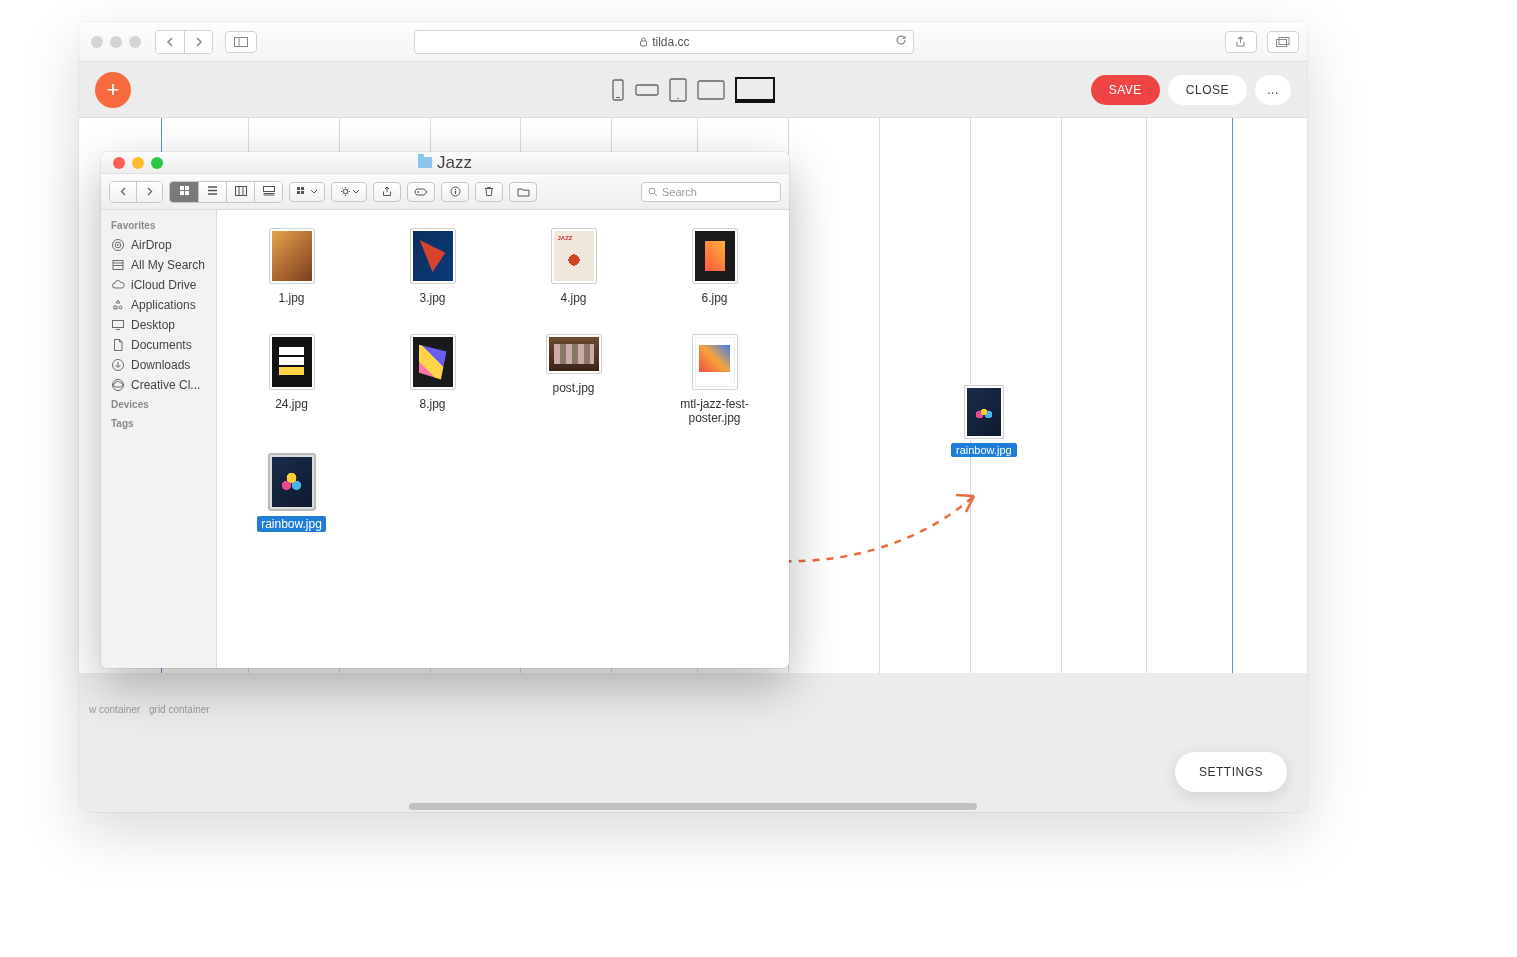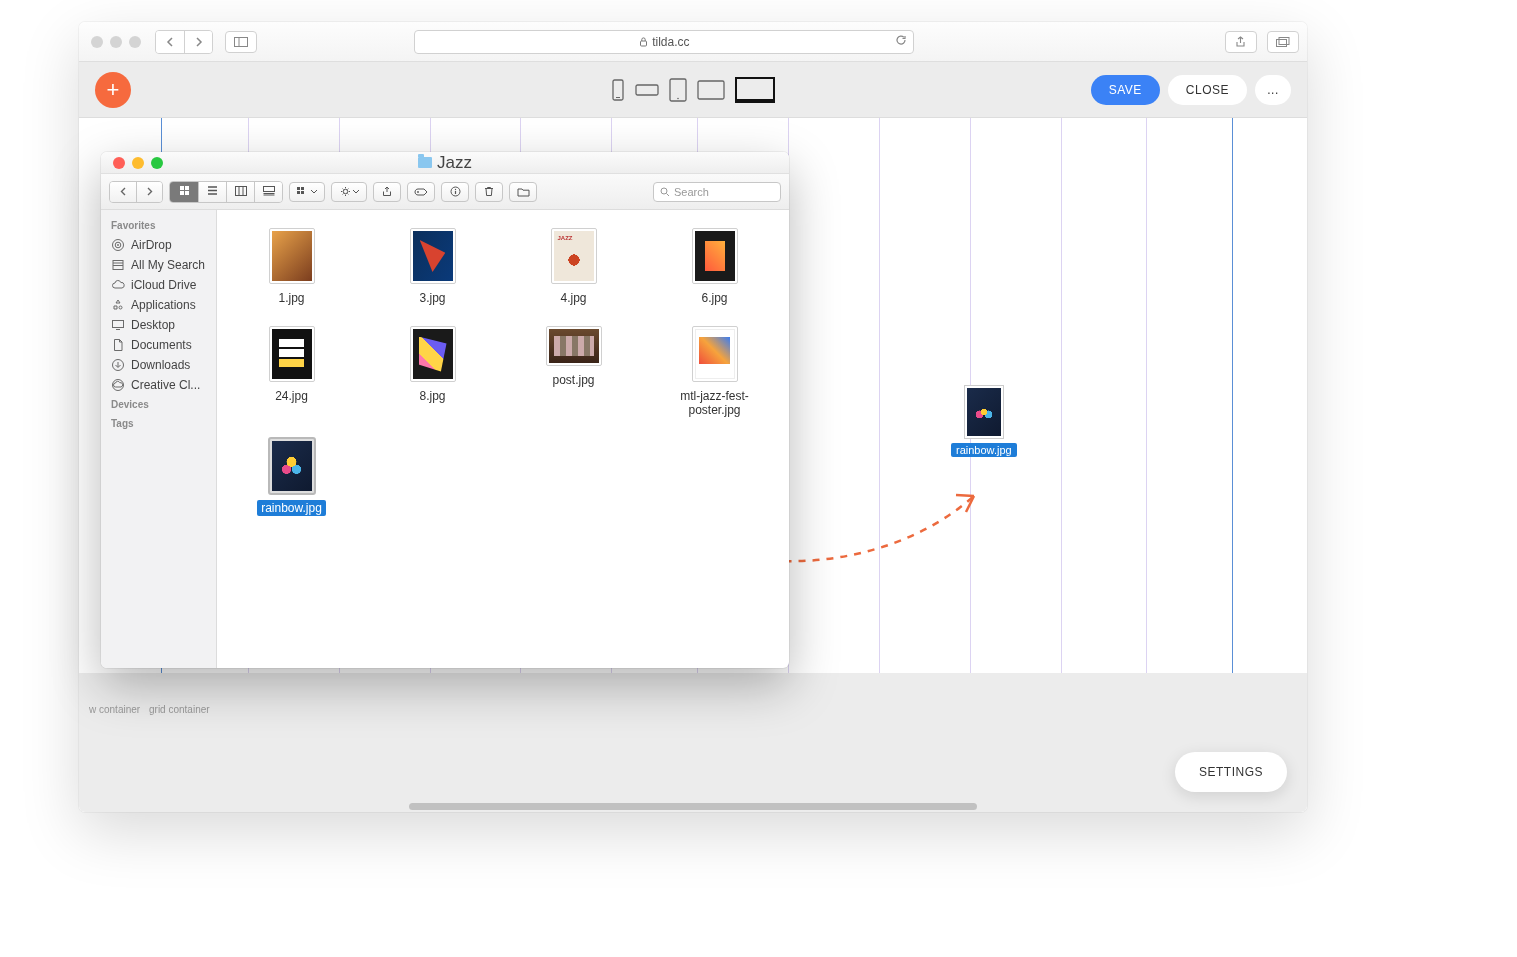--- a/index.html
+++ b/index.html
@@ -21,21 +21,21 @@
 .newtab{position:absolute;right:-1px;top:48px;width:25px;height:25px;background:#e8e8e8;border:1px solid #d9d9d9;border-radius:3px;display:flex;align-items:center;justify-content:center;color:#777;font-size:16px;}
 
 .tilda-bar{position:absolute;left:0;top:40px;right:0;height:56px;background:#ececec;border-bottom:1px solid #ddd;display:flex;align-items:center;padding:0 16px;}
 .add-btn{width:36px;height:36px;border-radius:50%;background:#f66a3e;display:flex;align-items:center;justify-content:center;color:#fff;font-size:22px;}
 .devices{display:flex;gap:10px;position:absolute;left:50%;transform:translateX(-50%);}
 .dev{display:flex;align-items:center;justify-content:center;color:#555;}
 .dev svg{display:block;}
 .dev.active rect,.dev.active line{stroke:#111;}
 .tilda-actions{margin-left:auto;display:flex;gap:8px;align-items:center;}
 .pill{height:30px;padding:0 18px;border-radius:16px;font-size:12px;display:flex;align-items:center;letter-spacing:.5px;}
-.pill.save{background:#3b82f6;color:#fff;}
+.pill.save{background:#ef4444;color:#fff;}
 .pill.close{background:#fff;color:#333;}
 .pill.more{background:#fff;color:#333;width:36px;padding:0;justify-content:center;}
 
 .canvas{position:absolute;left:0;top:96px;right:0;bottom:0;background:#fff;}
 .grid-edge{position:absolute;inset:0;border-left:1px solid #5a8fd6;border-right:1px solid #5a8fd6;pointer-events:none;left:82px;right:74px;}
 .guideline{position:absolute;top:0;bottom:0;width:1px;background:#dcd3f2;}
 .gray-strip{position:absolute;left:0;right:0;top:555px;height:155px;background:#ececec;}
 .row-label{position:absolute;left:0;top:584px;font-size:10px;color:#999;padding:2px 10px;}
 
 .drop-file{position:absolute;left:872px;top:267px;display:flex;flex-direction:column;align-items:center;}
@@ -60,28 +60,28 @@
 .finder-toolbar{height:36px;background:linear-gradient(#fafafa,#eeeeee);border-bottom:1px solid #dcdcdc;display:flex;align-items:center;padding:0 8px;gap:6px;}
 .fnav{display:flex;border:1px solid #c7c7c7;border-radius:4px;overflow:hidden;}
 .fnav button{width:26px;height:20px;background:linear-gradient(#fff,#f1f1f1);border:none;color:#666;}
 .fnav button+button{border-left:1px solid #c7c7c7;}
 .viewseg{display:flex;border:1px solid #c7c7c7;border-radius:4px;overflow:hidden;}
 .viewseg button{width:28px;height:20px;background:linear-gradient(#fff,#f1f1f1);border:none;color:#555;font-size:11px;}
 .viewseg button+button{border-left:1px solid #c7c7c7;}
 .viewseg button.on{background:#7a7a7a;color:#fff;}
 .ftool{width:28px;height:20px;border:1px solid #c7c7c7;border-radius:4px;background:linear-gradient(#fff,#f1f1f1);color:#555;font-size:11px;display:flex;align-items:center;justify-content:center;}
 .ftool.wide{width:36px;}
-.fsearch{margin-left:auto;width:128px;height:20px;border:1px solid #c7c7c7;border-radius:4px;background:#fff;display:flex;align-items:center;padding:0 6px;font-size:11px;color:#999;}
+.fsearch{margin-left:auto;width:140px;height:20px;border:1px solid #c7c7c7;border-radius:4px;background:#fff;display:flex;align-items:center;padding:0 6px;font-size:11px;color:#999;}
 .finder-body{flex:1;display:flex;min-height:0;}
 .fsidebar{width:116px;background:#f2f2f3;border-right:1px solid #dcdcdc;padding:6px 0;font-size:12px;overflow:hidden;}
 .fs-head{font-size:10px;color:#8a8a8a;font-weight:600;padding:4px 10px;text-transform:none;}
 .fs-item{display:flex;align-items:center;gap:6px;padding:3px 10px;color:#444;white-space:nowrap;overflow:hidden;text-overflow:ellipsis;}
 .fs-item svg,.fs-item .ic{width:14px;height:14px;flex-shrink:0;color:#6b6b6b;}
 .fcontent{flex:1;overflow:auto;padding:14px 4px 4px 4px;}
-.fgrid{display:grid;grid-template-columns:repeat(4,1fr);gap:12px 0;}
+.fgrid{display:grid;grid-template-columns:repeat(4,1fr);gap:20px 0;}
 .fitem{display:flex;flex-direction:column;align-items:center;padding:4px;border-radius:4px;}
 .fitem.selected .fthumb{outline:2px solid #b9b9b9;outline-offset:-1px;background:#dedede;}
 .fitem .cap{font-size:12px;color:#333;margin-top:6px;text-align:center;max-width:110px;padding:1px 4px;border-radius:2px;}
 .fitem.selected .cap{background:#1e7dd8;color:#fff;}
 .fthumb{width:46px;height:56px;background:#fff;border:1px solid #d0d0d0;padding:2px;border-radius:2px;}
 .fthumb.wide{width:56px;height:40px;}
 .fthumb .art{width:100%;height:100%;}
 .a1{background:linear-gradient(135deg,#e8a24a,#7b3d1e),repeating-linear-gradient(45deg,#d97b2d 0 4px,#a14f1f 4px 8px);}
 .a2{background:linear-gradient(#1c1c1c,#2a2a2a);position:relative;}
 .a2::after{content:"";position:absolute;inset:20% 25%;background:#e8b94a;clip-path:polygon(20% 0,100% 30%,60% 100%,0 60%);}

